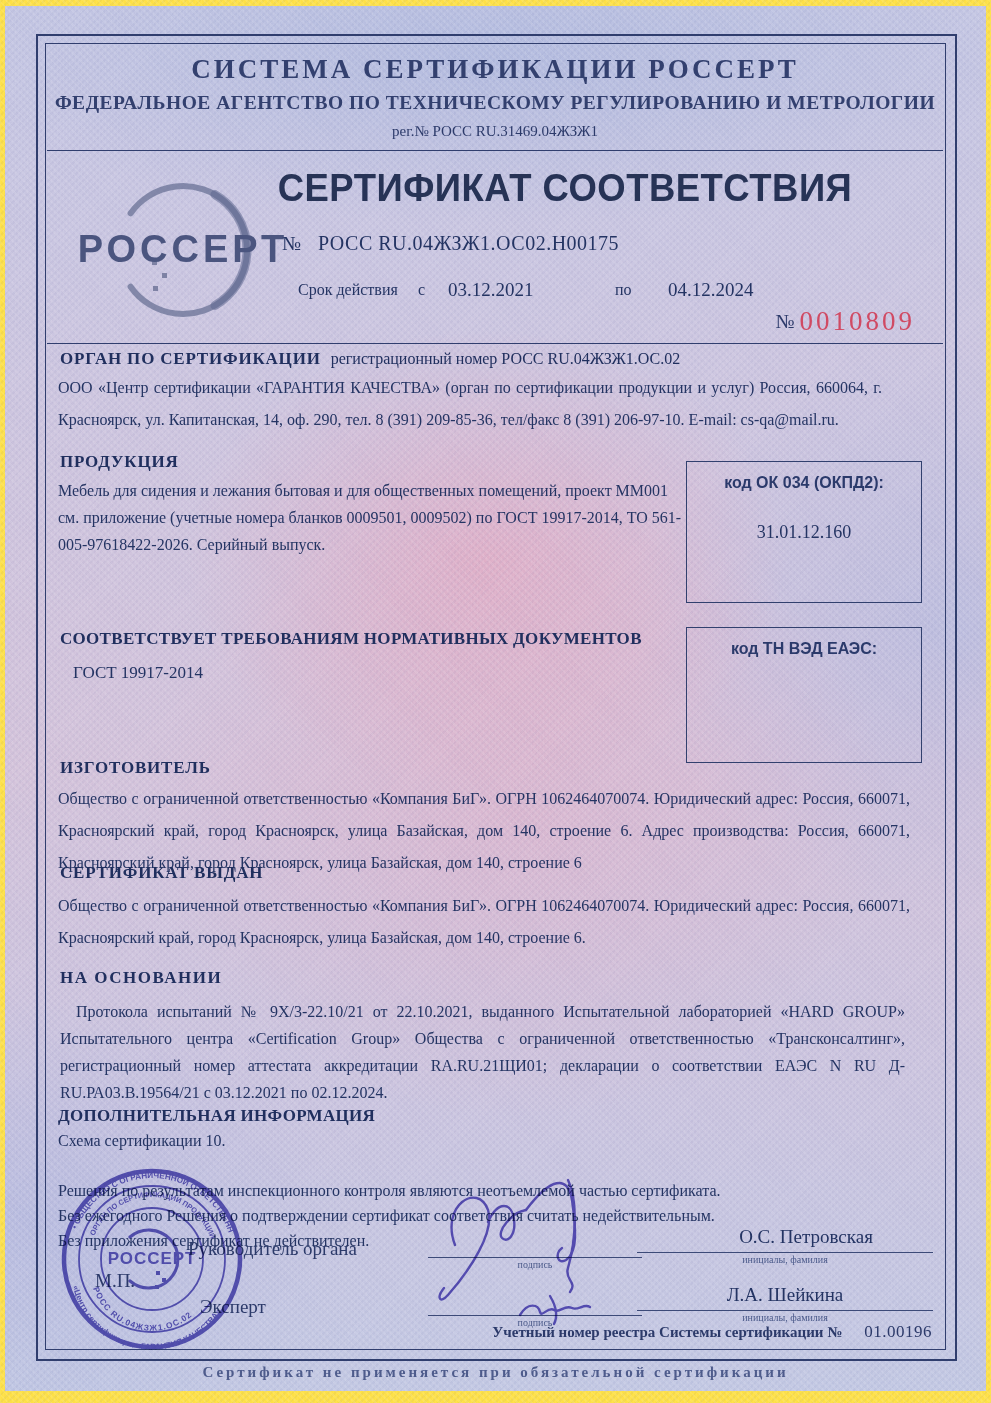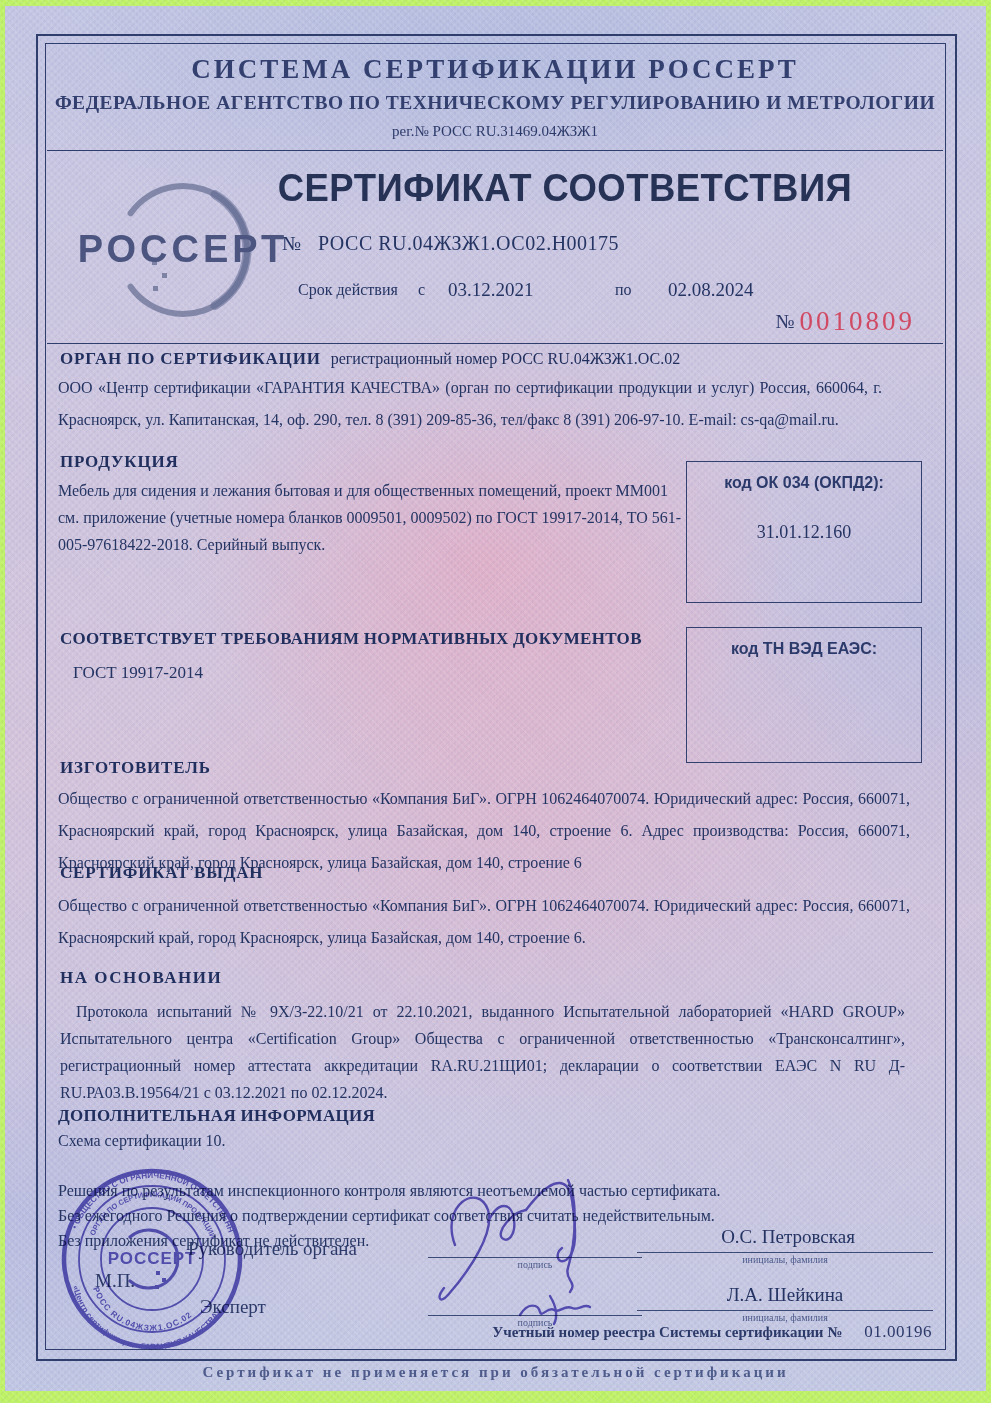--- a/index.html
+++ b/index.html
@@ -1,17 +1,17 @@
 <!DOCTYPE html>
 <html><head>
 <meta charset="utf-8">
 <style>
   html,body{margin:0;padding:0;background:#f4f3f6;}
   .sheet{position:relative;width:991px;height:1403px;margin:0 auto;overflow:hidden;
-         font-family:"Liberation Serif", serif;color:#243463;background:#bef264;}
+         font-family:"Liberation Serif", serif;color:#243463;background:#fde047;}
   .texture{position:absolute;left:5px;top:6px;right:5px;bottom:12px;z-index:0;
     background:
       radial-gradient(ellipse 430px 330px at 49% 40%, rgba(233,157,182,.55), rgba(233,157,182,0) 70%),
       radial-gradient(ellipse 520px 430px at 52% 58%, rgba(226,164,190,.42), rgba(226,164,190,0) 72%),
       radial-gradient(ellipse 700px 220px at 50% 4%, rgba(148,168,216,.40), rgba(148,168,216,0) 75%),
       radial-gradient(ellipse 420px 380px at 97% 45%, rgba(160,178,224,.45), rgba(160,178,224,0) 75%),
       radial-gradient(ellipse 420px 300px at 3% 88%, rgba(160,170,220,.40), rgba(160,170,220,0) 75%),
       linear-gradient(180deg,#c2c4e2 0%,#cbc3de 28%,#d2c0d9 55%,#c8c2de 80%,#c0c6e2 100%);}
   .guilloche{position:absolute;inset:0;z-index:0;opacity:.55;background:
       repeating-linear-gradient(45deg, rgba(255,255,255,.16) 0 2px, rgba(255,255,255,0) 2px 5px),
@@ -70,21 +70,21 @@
   .sl1{left:428px;top:1240px;width:214px;height:17px;}
   .sl2{left:428px;top:1298px;width:214px;height:17px;}
   .nl1{left:637px;top:1235px;width:296px;height:17px;}
   .nl2{left:637px;top:1293px;width:296px;height:17px;}
   .caption{position:absolute;font-size:10px;color:#4b5a8a;text-align:center;z-index:2;}
   .cap-s1{left:428px;top:1259px;width:214px;}
   .cap-s2{left:428px;top:1317px;width:214px;}
   .cap-n1{left:637px;top:1254px;width:296px;}
   .cap-n2{left:637px;top:1312px;width:296px;}
   .name{position:absolute;font-size:19px;color:#243463;text-align:center;z-index:2;}
-  .name1{left:640px;top:1226px;width:296px;}
+  .name1{left:658px;top:1226px;width:296px;}
   .name2{left:637px;top:1284px;width:296px;}
   .registry{left:420px;top:1322px;width:512px;text-align:right;font-size:15px;font-weight:bold;color:#2c3a6a;}
   .registry .num{font-weight:normal;font-size:17px;margin-left:22px;letter-spacing:.5px;}
   .footer-note{left:0;width:991px;top:1364px;font-size:15px;font-weight:bold;letter-spacing:3px;color:rgba(62,76,128,.88);}
   .logo-svg{position:absolute;left:105px;top:172px;z-index:1;}
   .stamp-svg{position:absolute;left:56px;top:1163px;z-index:3;opacity:.82;mix-blend-mode:multiply;}
   .sign-svg{position:absolute;left:400px;top:1160px;z-index:3;opacity:.9;mix-blend-mode:multiply;}
 </style>
 </head>
 <body>
@@ -121,33 +121,33 @@
   </svg>
   <div class="abs logo-text">РОССЕРТ</div>
 
   <div class="abs center doc-title">СЕРТИФИКАТ СООТВЕТСТВИЯ</div>
   <div class="abs no-label">№</div>
   <div class="abs no-value">РОСС RU.04ЖЗЖ1.ОС02.Н00175</div>
   <div class="abs srok">Срок действия</div>
   <div class="abs srok-s">с</div>
   <div class="abs date1">03.12.2021</div>
   <div class="abs srok-po">по</div>
-  <div class="abs date2">02.08.2024</div>
+  <div class="abs date2">04.12.2024</div>
   <div class="abs blank-no">
     <span>№</span>
     <span class="red">0010809</span>
   </div>
 
   <div class="abs sec-head organ-head">
     <span>ОРГАН ПО СЕРТИФИКАЦИИ</span><span class="reg">регистрационный номер РОСС RU.04ЖЗЖ1.ОС.02</span>
   </div>
   <div class="abs body-txt organ-text">ООО «Центр сертификации «ГАРАНТИЯ КАЧЕСТВА» (орган по сертификации продукции и услуг) Россия, 660064, г. Красноярск, ул. Капитанская, 14, оф. 290, тел. 8 (391) 209-85-36, тел/факс 8 (391) 206-97-10. E-mail: cs-qa@mail.ru.</div>
 
   <div class="abs sec-head prod-head">ПРОДУКЦИЯ</div>
-  <div class="abs body-txt prod-text">Мебель для сидения и лежания бытовая и для общественных помещений, проект ММ001 см. приложение (учетные номера бланков 0009501, 0009502) по ГОСТ 19917-2014, ТО 561-005-97618422-2018. Серийный выпуск.</div>
+  <div class="abs body-txt prod-text">Мебель для сидения и лежания бытовая и для общественных помещений, проект ММ001 см. приложение (учетные номера бланков 0009501, 0009502) по ГОСТ 19917-2014, ТО 561-005-97618422-2026. Серийный выпуск.</div>
   <div class="codebox box1">
     <div class="lbl">код ОК 034 (ОКПД2):</div>
     <div class="val">31.01.12.160</div>
   </div>
 
   <div class="abs sec-head comp-head">СООТВЕТСТВУЕТ ТРЕБОВАНИЯМ НОРМАТИВНЫХ ДОКУМЕНТОВ</div>
   <div class="abs comp-std">ГОСТ 19917-2014</div>
   <div class="codebox box2">
     <div class="lbl">код ТН ВЭД ЕАЭС:</div>
   </div>

